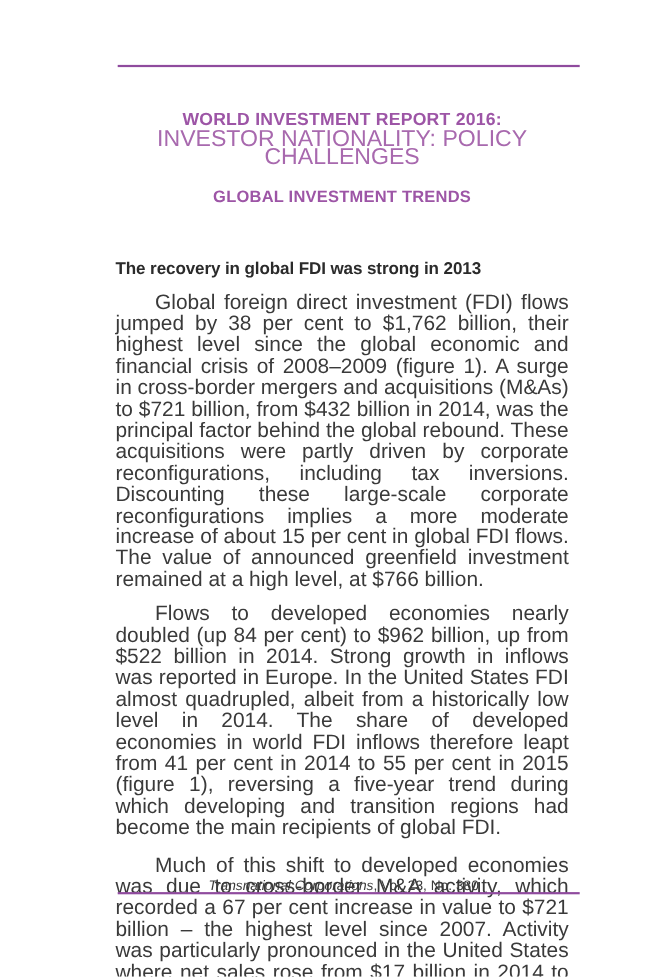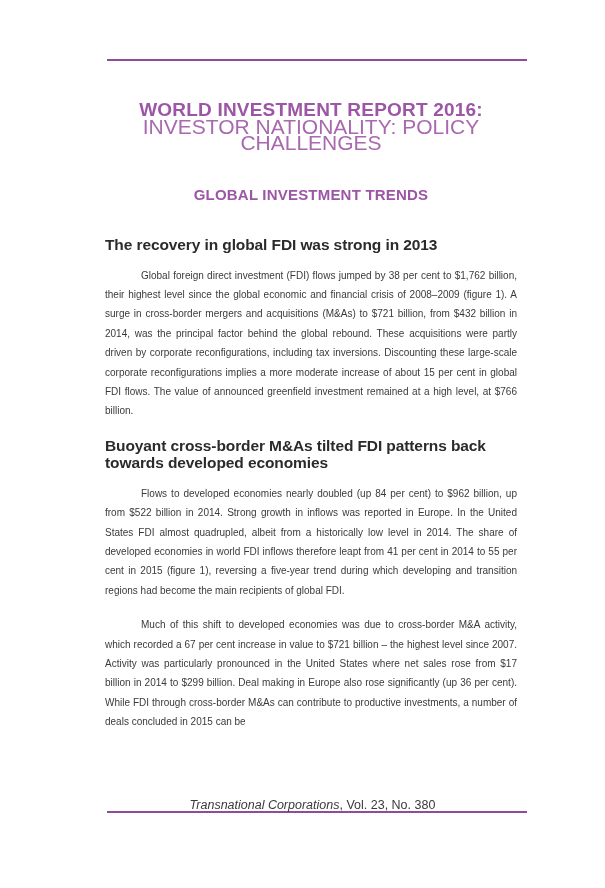--- a/index.html
+++ b/index.html
@@ -28,40 +28,40 @@
 
   .header {
     position: absolute;
     top: 101px;
     left: 105px;
     width: 412px;
     text-align: center;
     color: var(--purple-text, #9d55a6);
   }
   .title-line1 {
-    font-size: 19px;
+    font-size: 16px;
     font-weight: bold;
     line-height: 18px;
     letter-spacing: 0.2px;
   }
   .title-line2 {
     font-size: 21px;
     font-weight: normal;
     line-height: 16px;
     color: var(--purple-text-light, #a869ae);
   }
   .overview {
     margin-top: 14px;
     font-size: 14.5px;
     font-weight: bold;
     font-style: italic;
     letter-spacing: 0.3px;
   }
   .section-title {
-    margin-top: 35px;
+    margin-top: 20px;
     font-size: 15px;
     font-weight: bold;
     letter-spacing: 0.2px;
   }
 
   .body-col {
     position: absolute;
     top: 236px;
     left: 105px;
     width: 412px;
@@ -70,21 +70,21 @@
     margin: 0;
     font-size: 15.5px;
     line-height: 17.5px;
     font-weight: bold;
     color: #2b2b2b;
     letter-spacing: -0.1px;
   }
   .body-col h2.second { margin-top: 16px; }
   .body-col p {
     margin: 12px 0 0 0;
-    font-size: 10px;
+    font-size: 19px;
     line-height: 19.4px;
     text-align: justify;
     text-indent: 36px;
     color: var(--body-text, #3a3a3a);
   }
   .body-col p.spaced { margin-top: 15px; }
 
   .footer {
     position: absolute;
     top: 798px;
@@ -108,21 +108,20 @@
 
   <div class="header">
     <div class="title-line1">WORLD INVESTMENT REPORT 2016:</div>
     <div class="title-line2">INVESTOR NATIONALITY: POLICY CHALLENGES</div>
     <div class="section-title">GLOBAL INVESTMENT TRENDS</div>
   </div>
 
   <div class="body-col">
     <h2>The recovery in global FDI was strong in 2013</h2>
     <p>Global foreign direct investment (FDI) flows jumped by 38 per cent to $1,762 billion, their highest level since the global economic and financial crisis of 2008–2009 (figure 1).  A surge in cross-border mergers and acquisitions (M&amp;As) to $721 billion, from $432 billion in 2014, was the principal factor behind the global rebound. These acquisitions were partly driven by corporate reconfigurations, including tax inversions. Discounting these large-scale corporate reconfigurations implies a more moderate increase of about 15 per cent in global FDI flows. The value of announced greenfield investment remained at a high level, at $766 billion.</p>
-    <h2 class="second">Buoyant cross-border M&amp;As tilted FDI patterns back towards developed economies</h2>
     <p>Flows to developed economies nearly doubled (up 84 per cent) to $962 billion, up from $522 billion in 2014. Strong growth in inflows was reported in Europe. In the United States FDI almost quadrupled, albeit from a historically low level in 2014. The share of developed economies in world FDI inflows therefore leapt from 41 per cent in 2014 to 55 per cent in 2015 (figure 1), reversing a five-year trend during which developing and transition regions had become the main recipients of global FDI.</p>
     <p class="spaced">Much of this shift to developed economies was due to cross-border M&amp;A activity, which recorded a 67 per cent increase in value to $721 billion – the highest level since 2007. Activity was particularly pronounced in the United States where net sales rose from $17 billion in 2014 to $299 billion. Deal making in Europe also rose significantly (up 36 per cent). While FDI through cross-border M&amp;As can contribute to productive investments, a number of deals concluded in 2015 can be</p>
   </div>
 
   <div class="rule rule-bottom"></div>
 
   <div class="footer">
     <div>
       <span class="journal">Transnational Corporations</span><span>, Vol. 23, No. 3</span>
     </div>

